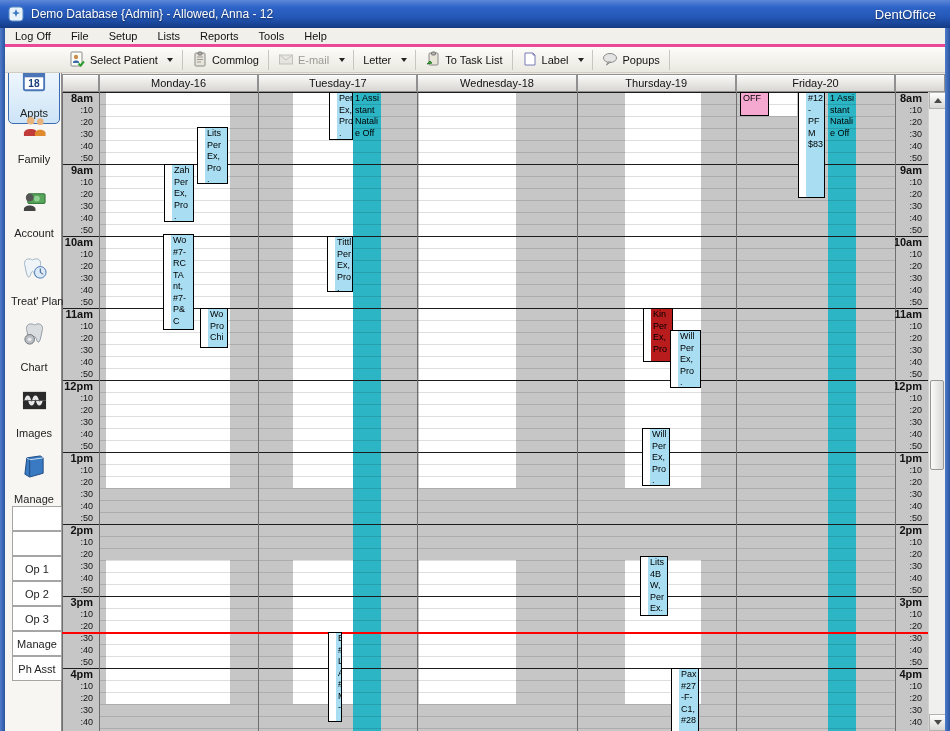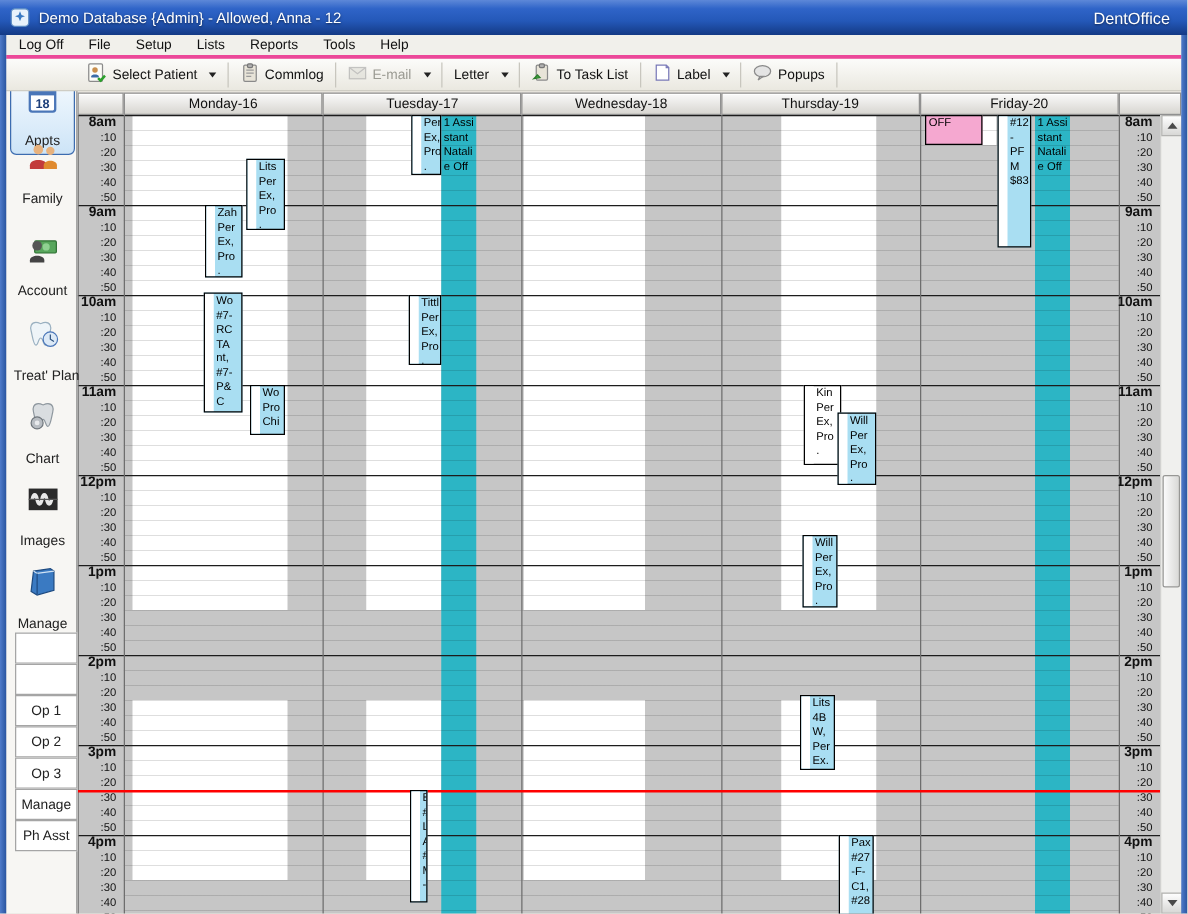--- a/index.html
+++ b/index.html
@@ -449,21 +449,21 @@
 Ex,
 Pro
 .</div>
       <div class="appt" style="left: 328px; top: 632px; width: 14px; height: 90px; background: rgb(169, 222, 242);">Eva
 #3-
 L-
 A1,
 #4-
 MO
 -</div>
-      <div class="appt" style="left: 643px; top: 308px; width: 30px; height: 64px; background: #ffffff;">Kin
+      <div class="appt" style="left: 643px; top: 308px; width: 30px; height: 54px; background: #b91c1c;">Kin
 Per
 Ex,
 Pro
 .</div>
       <div class="appt" style="left: 670px; top: 330px; width: 31px; height: 58px; background: rgb(169, 222, 242);">Will
 Per
 Ex,
 Pro
 .</div>
       <div class="appt" style="left: 642px; top: 428px; width: 28px; height: 58px; background: rgb(169, 222, 242);">Will
@@ -479,21 +479,21 @@
       <div class="appt" style="left: 642px; top: 668px; width: 28px; height: 64px; background: rgb(169, 222, 242); margin-left: 29px;">Pax
 #27
 -F-
 C1,
 #28</div>
       <div class="appt" style="left: 798px; top: 92px; width: 27px; height: 106px; background: rgb(169, 222, 242);">#12
 -
 PF
 M
 $83</div>
-      <div class="appt appt-off" style="left: 740px; top: 92px; width: 46px; height: 24px; background: rgb(245, 168, 208);">OFF</div>
+      <div class="appt appt-off" style="left: 740px; top: 92px; width: 29px; height: 24px; background: rgb(245, 168, 208);">OFF</div>
     </div>
 
   <div class="scrollbar">
     <div class="sb-btn sb-up">
         <span class="tri-up"></span>
       </div>
     <div class="sb-thumb"></div>
     <div class="sb-btn sb-down">
         <span class="tri-down"></span>
       </div>

